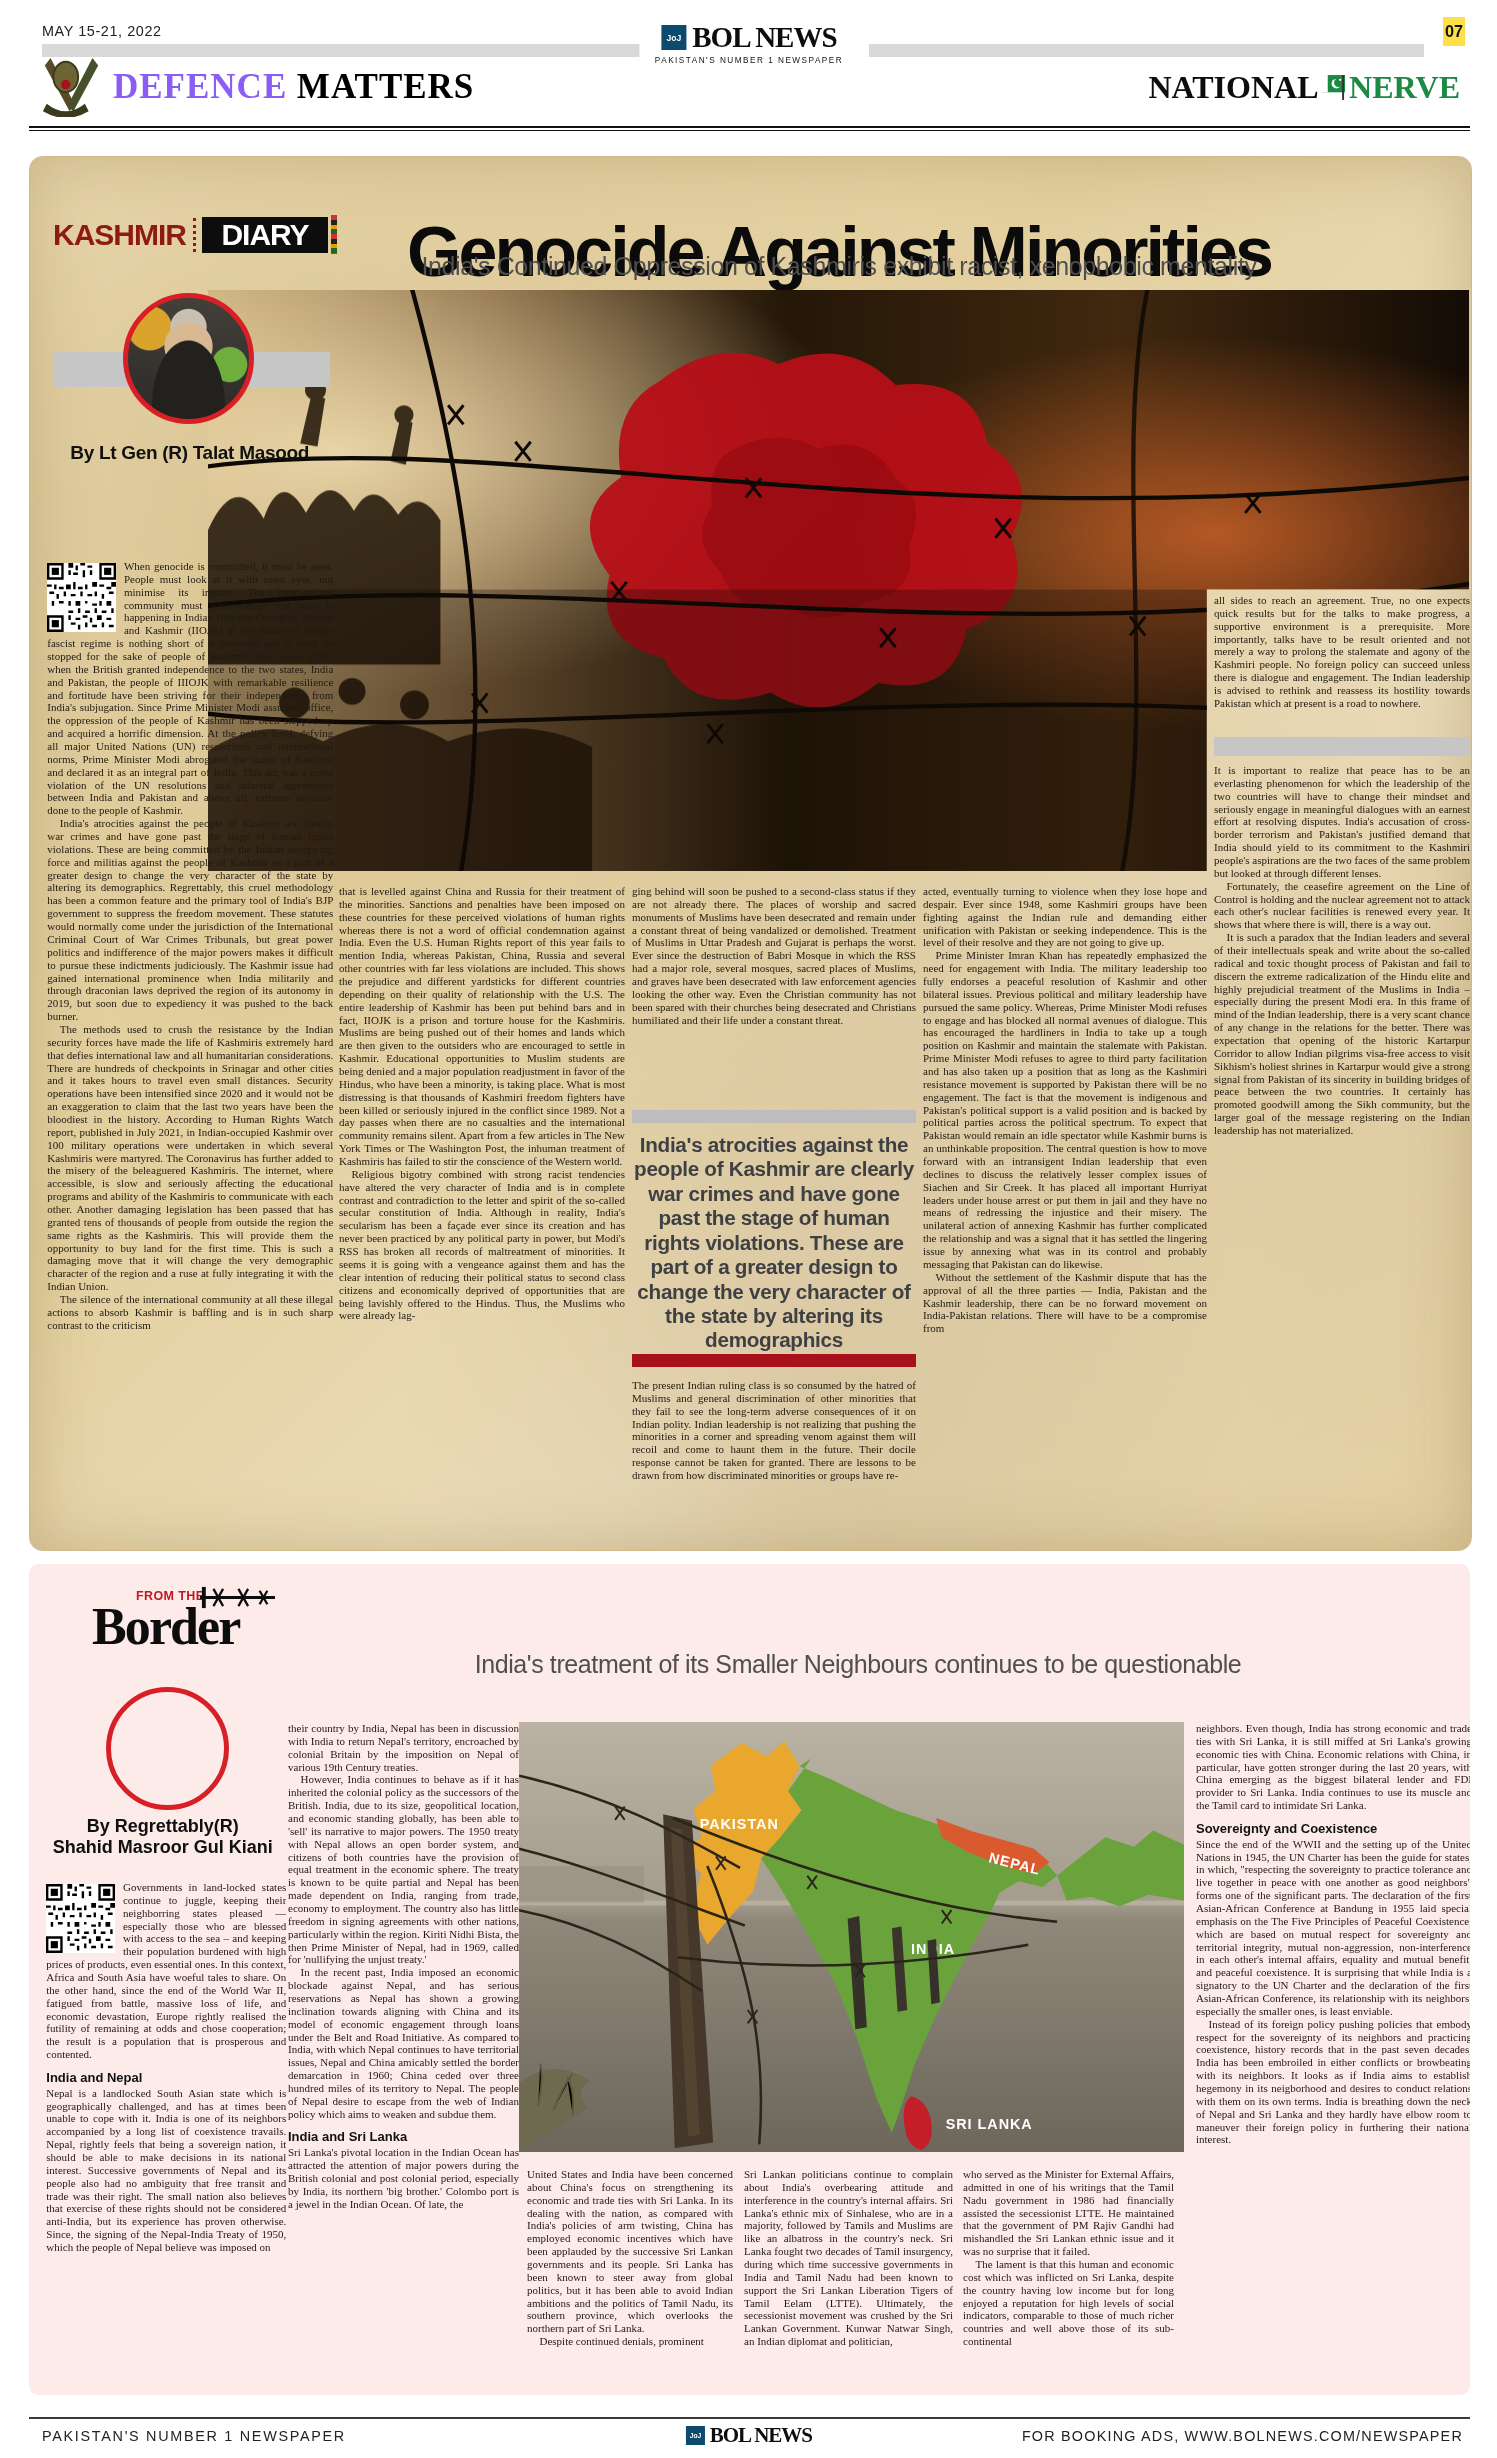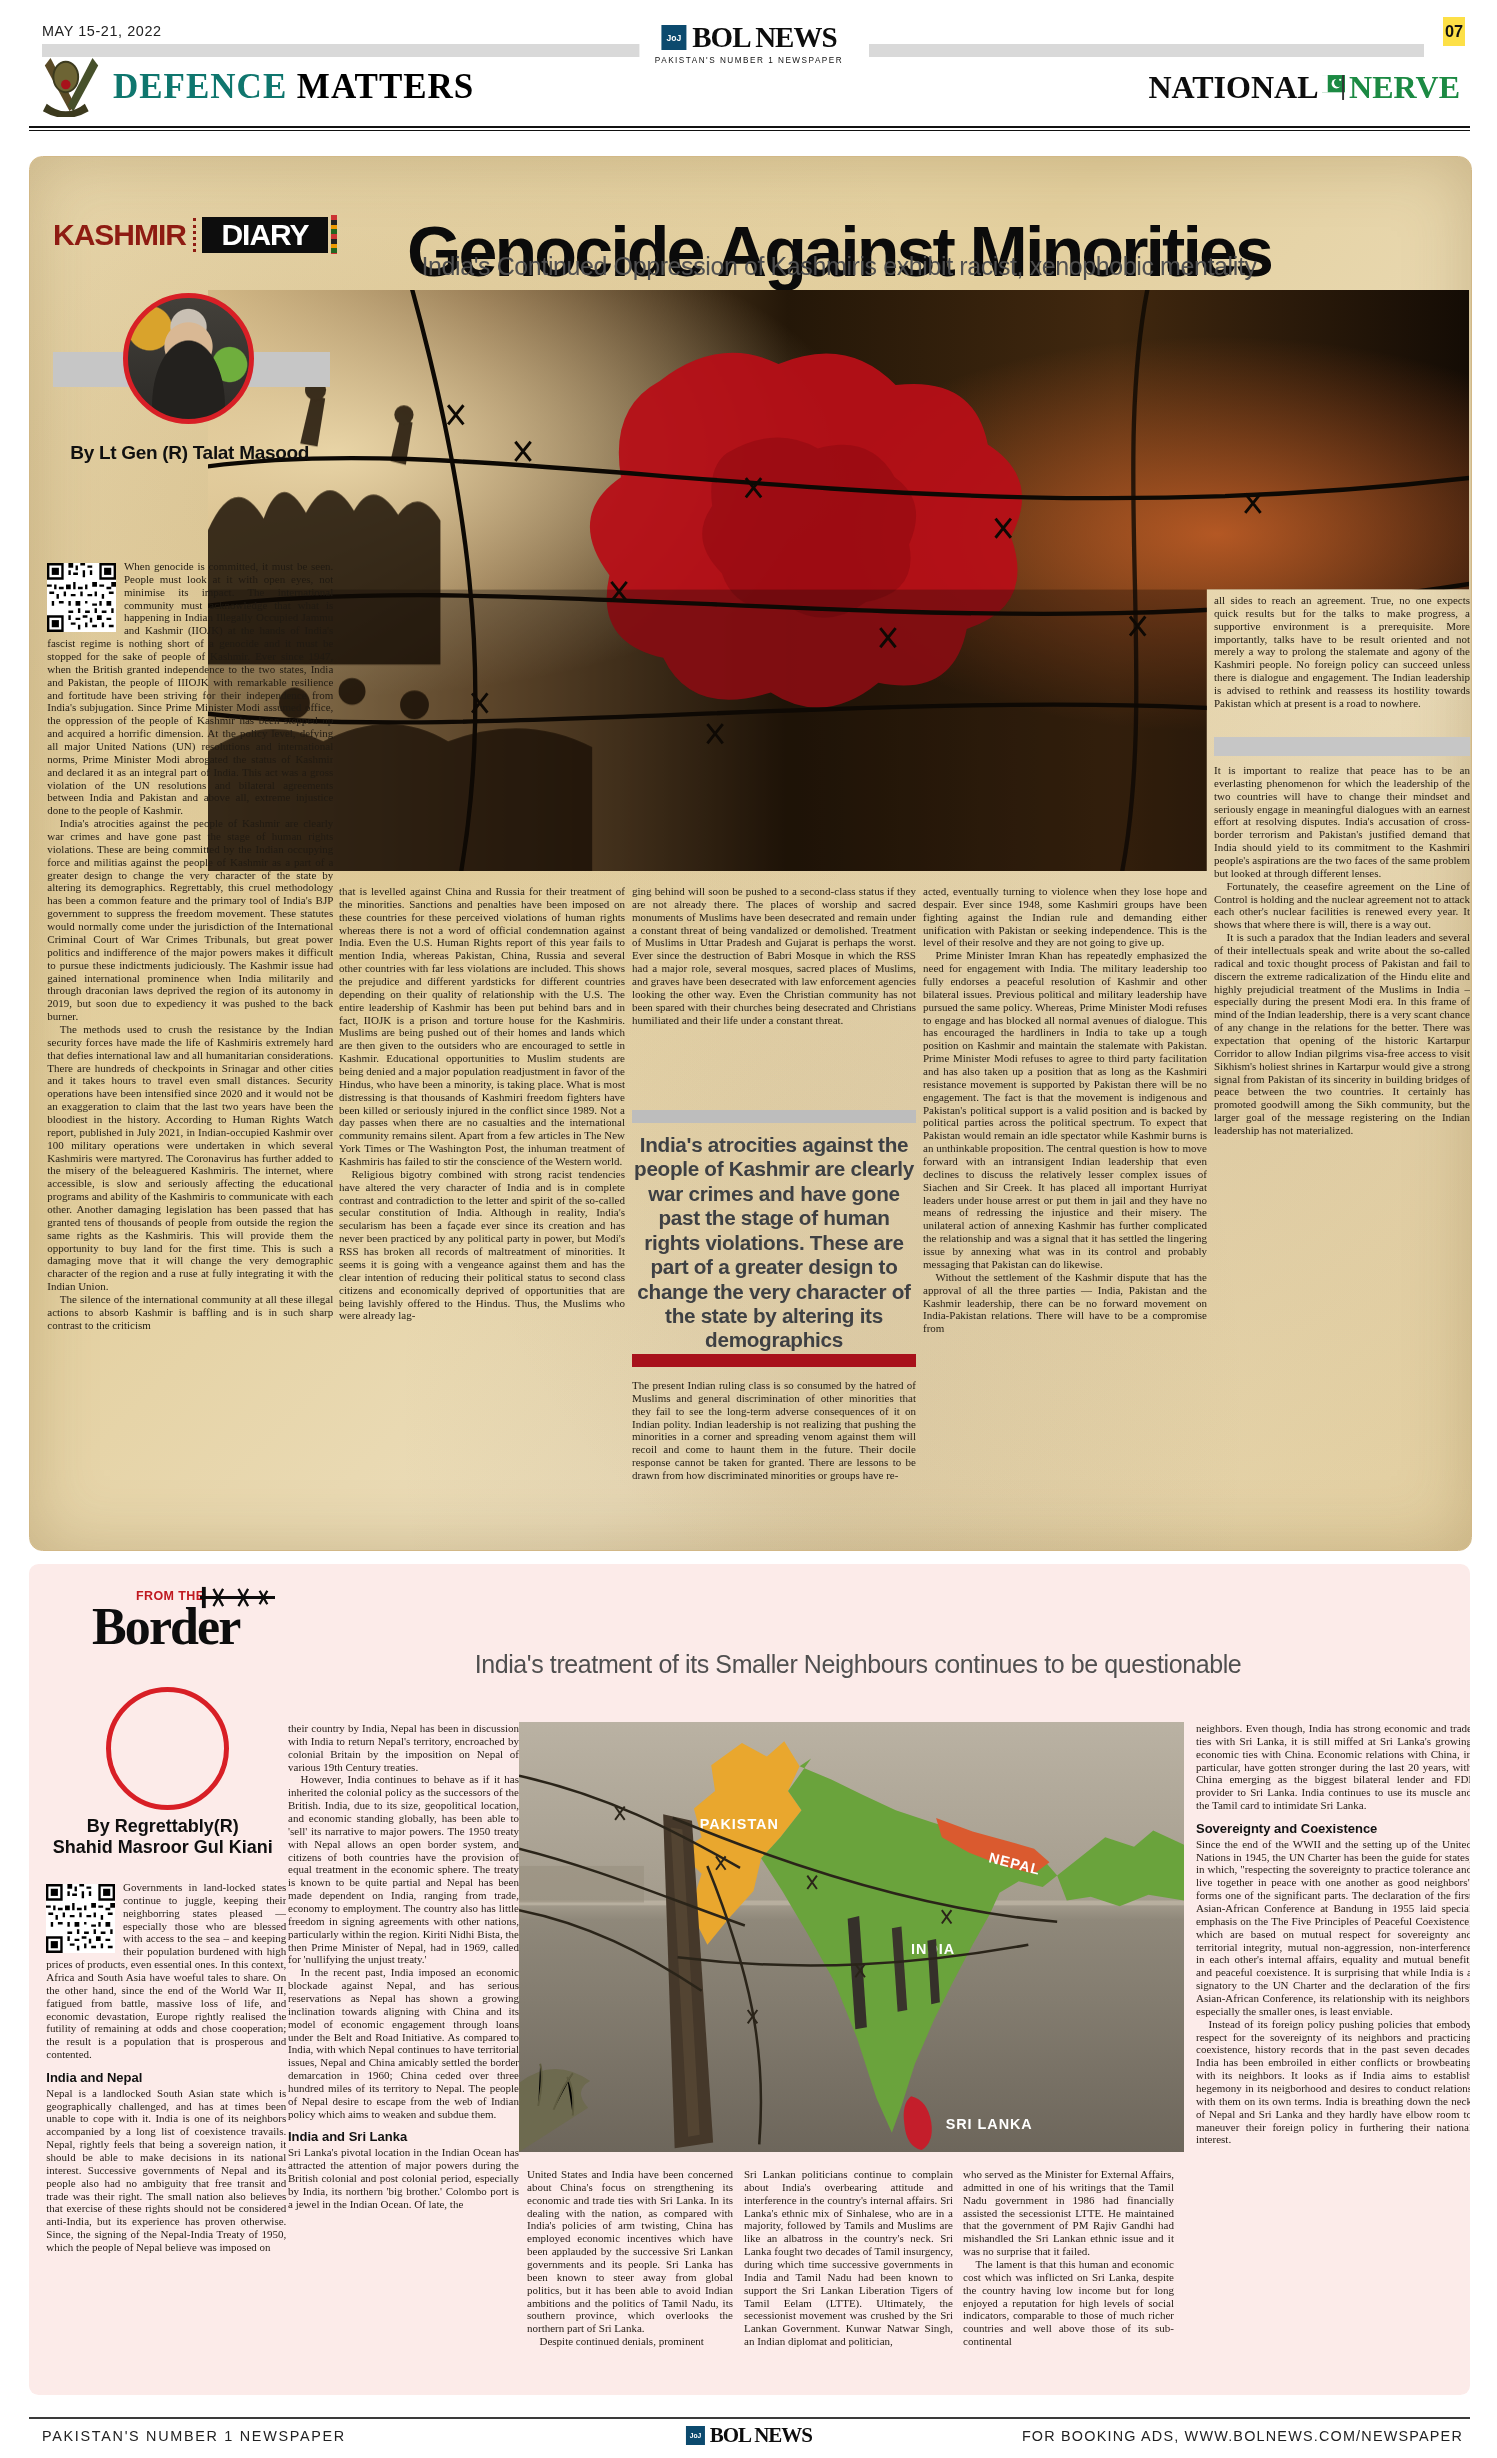--- a/index.html
+++ b/index.html
@@ -11,21 +11,21 @@
   .hbar{top:44px;height:12.5px;background:#d9d9d9}
   .hbar.l{left:42px;width:620px}
   .hbar.r{left:869px;width:555px}
   .pagenum{right:33px;top:17.3px;width:22px;height:29px;background:#fde047;font-weight:bold;font-size:16.3px;color:#111;display:flex;align-items:center;justify-content:center}
   .masthead{left:50%;top:21px;transform:translateX(-50%);text-align:center;background:#fff;padding:0 15.4px}
   .logo-row{display:flex;align-items:center;gap:5.8px;justify-content:center}
   .logo-box{width:25px;height:25px;background:#0c4a6e;color:#fff;font-weight:bold;font-size:8.6px;display:flex;align-items:center;justify-content:center}
   .logo-name{font-family:"Liberation Serif",serif;font-weight:bold;font-size:29px;letter-spacing:-1px;color:#0d0d0d}
   .logo-tag{font-size:8.2px;letter-spacing:1.5px;color:#111;margin-top:1.9px}
   .sec-left{left:113px;top:67px;font-family:"Liberation Serif",serif;font-weight:bold;font-size:35px;letter-spacing:1px}
-  .dm1{color:#0f766e}.dm2{color:#000000;margin-left:9.6px}
+  .dm1{color:#8b5cf6}.dm2{color:#000000;margin-left:9.6px}
   .sec-right{right:38px;top:69px;font-family:"Liberation Serif",serif;font-weight:bold;font-size:32px;display:flex;align-items:center;gap:3.8px}
   .nn1{color:#0d0d0d}.nn2{color:#1c8a43}
   .crest{left:37px;top:56px}
   .double-rule{left:29px;top:126px;width:1441px;height:1.9px;border-top:2.9px solid #111;border-bottom:1px solid #111}
 
   
   .art1{left:29px;top:156px;width:1441px;height:1393px;border-radius:13.4px;border:1px solid #d2b887;overflow:hidden;
     background:
       radial-gradient(ellipse at 18% 25%, rgba(150,110,50,.16), transparent 42%),
       radial-gradient(ellipse at 82% 68%, rgba(150,110,50,.14), transparent 46%),

